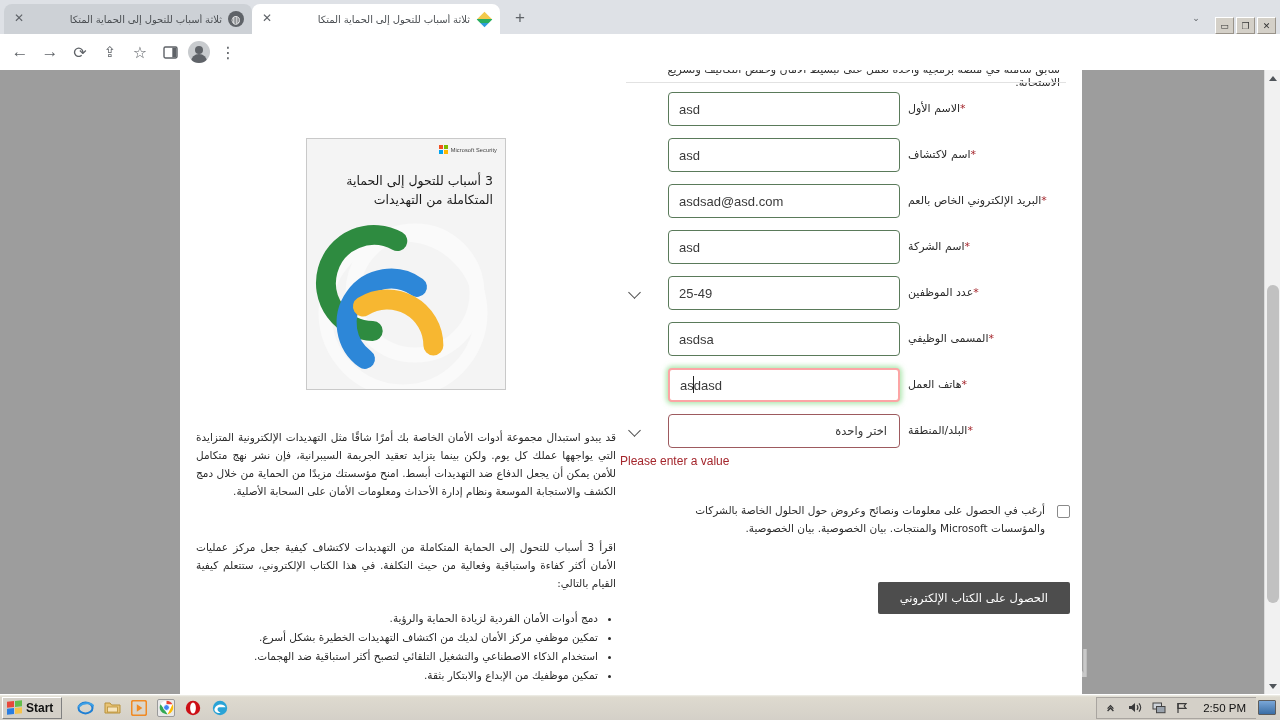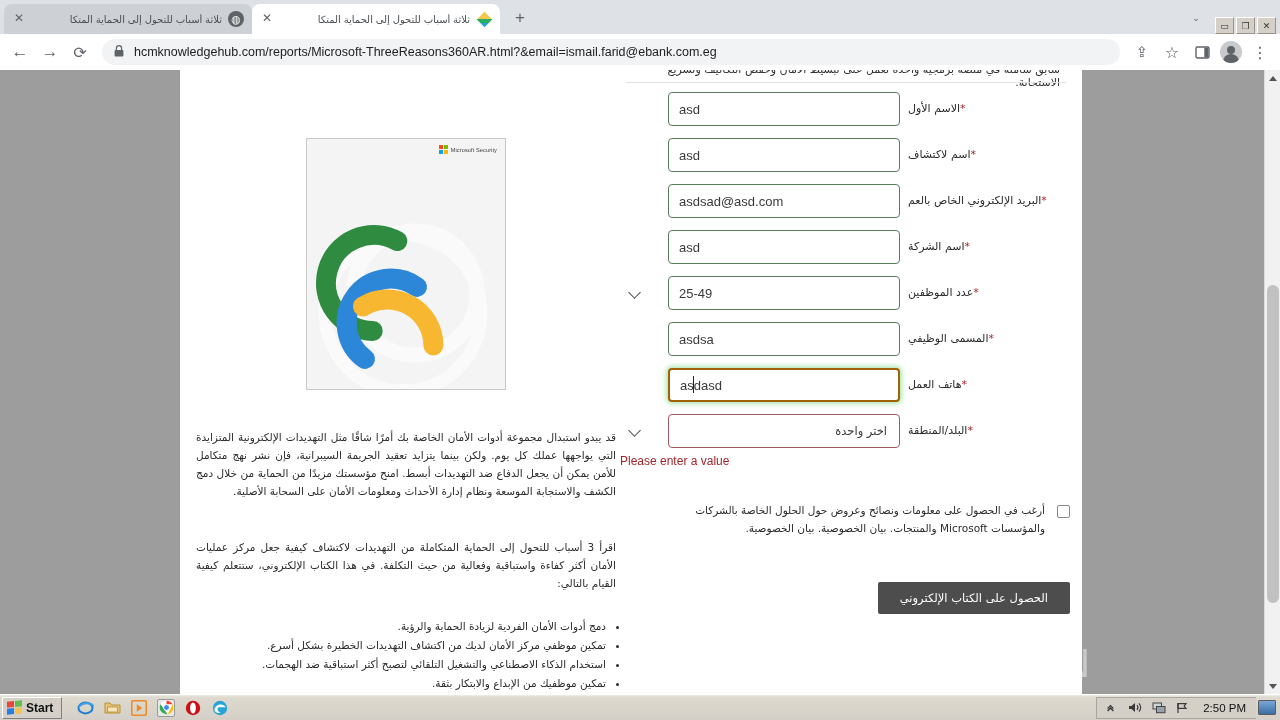--- a/index.html
+++ b/index.html
@@ -198,21 +198,21 @@
   .copy-p {
     direction: rtl; text-align: justify;
     font-size: 10.5px; line-height: 1.72; color: #2b2b2b;
     font-family: "DejaVu Sans", sans-serif;
     margin: 0; position: absolute; width: 420px; left: 2px;
   }
   #para-1 { top: 358px; }
   #para-2 { top: 468px; }
   #bullet-list {
     position: absolute; top: 540px; left: 2px; width: 420px;
-    direction: rtl; margin: 8px; padding: 0 18px 0 0;
+    direction: rtl; margin: 0; padding: 0 18px 0 0;
     list-style: disc; color: #2b2b2b;
   }
   #bullet-list li {
     font-size: 10.5px; line-height: 1.62; color: #2b2b2b;
     text-align: right; font-family: "DejaVu Sans", sans-serif;
     margin-bottom: 2px;
   }
 
   
   #form-col {
@@ -248,21 +248,21 @@
   .sel-caret {
     position: absolute; left: 10px; top: 12px;
     width: 9px; height: 9px; pointer-events: none;
     border-right: 1.7px solid #4a4a4a;
     border-bottom: 1.7px solid #4a4a4a;
     transform: rotate(45deg);
   }
   .sel-rtl { direction: rtl; text-align: right; padding-right: 12px;
              font-family: "DejaVu Sans", sans-serif; font-size: 11.5px; }
   .focused {
-    border: 2px solid #a16207;
+    border: 2px solid #fca5a5;
     box-shadow: 0 0 5px 2px rgba(110,210,110,.55);
   }
   .focused-caret::after {
     content: ""; position: absolute;
     left: 63px; top: 8px; width: 1px; height: 17px;
     background: #222;
   }
   .err-border { border-color: #9d5a5e; }
   .err-msg {
     margin-top: 6px; font-size: 12px; color: #a4262c;
@@ -424,29 +424,20 @@
       <div class="win-btn">❐</div>
       <div class="win-btn">✕</div>
     </div>
   </div>
 
   <div id="toolbar">
     <div class="tb-icon" style="font-size:17px;">←</div>
     <div class="tb-icon" style="font-size:17px;">→</div>
     <div class="tb-icon" style="font-size:16px;">⟳</div>
 
-    <div id="omnibox">
-      <span id="omnibox-lock">
-        <svg width="10" height="12" viewBox="0 0 10 12" aria-hidden="true">
-          <rect x="0.6" y="5" width="8.8" height="6.4" rx="1" fill="#5f6368"></rect>
-          <path d="M2.4 5V3.3a2.6 2.6 0 0 1 5.2 0V5" fill="none" stroke="#5f6368" stroke-width="1.25"></path>
-        </svg>
-      </span>
-      <span id="omnibox-url">hcmknowledgehub.com/reports/Microsoft-ThreeReasons360AR.html?&amp;email=ismail.farid@ebank.com.eg</span>
-    </div>
 
     <div class="tb-icon" style="font-size:15px;">⇪</div>
     <div class="tb-icon" style="font-size:16px;">☆</div>
     <div class="tb-icon">
       <svg width="15" height="15" viewBox="0 0 15 15" aria-hidden="true">
         <rect x="1" y="2" width="13" height="11" rx="1.4" fill="none" stroke="#5f6368" stroke-width="1.4"></rect>
         <rect x="9.3" y="2.7" width="4" height="9.6" fill="#5f6368"></rect>
       </svg>
     </div>
     <div id="profile-avatar">
@@ -470,20 +461,21 @@
           <div id="ebook-cover">
             <div id="cover-logo">
               <span class="ms-squares">
                   <i></i>
                   <i></i>
                   <i></i>
                   <i></i>
                 </span>
               <span>Microsoft Security</span>
             </div>
+            <div id="cover-title">3 أسباب للتحول إلى الحماية المتكاملة من التهديدات</div>
             <svg id="cover-art" viewBox="0 0 200 182">
               <circle cx="108" cy="84" r="62" fill="none" stroke="#fafafa" stroke-width="15"></circle>
               <circle cx="96" cy="104" r="78" fill="none" stroke="#fafafa" stroke-width="13"></circle>
               <path d="M96 120 A48 48 0 1 1 60 34" fill="none" stroke="#2e8b40" stroke-width="20" stroke-linecap="round" transform="rotate(38 78 77)"></path>
               <path d="M58 150 A44 44 0 0 1 110 78" fill="none" stroke="#2d87d8" stroke-width="20" stroke-linecap="round"></path>
               <path d="M55 100 A46 46 0 0 1 128 134" fill="none" stroke="#f7b731" stroke-width="20" stroke-linecap="round" transform="rotate(4 92 112)"></path>
             </svg>
           </div>
 
           <p class="copy-p" id="para-1">قد يبدو استبدال مجموعة أدوات الأمان الخاصة بك أمرًا شاقًا مثل التهديدات الإلكترونية المتزايدة التي يواجهها عملك كل يوم. ولكن بينما يتزايد تعقيد الجريمة السيبرانية، فإن نشر نهج متكامل للأمن يمكن أن يجعل الدفاع ضد التهديدات أبسط. امنح مؤسستك مزيدًا من الحماية من خلال دمج الكشف والاستجابة الموسعة ونظام إدارة الأحداث ومعلومات الأمان على السحابة الأصلية.</p>

